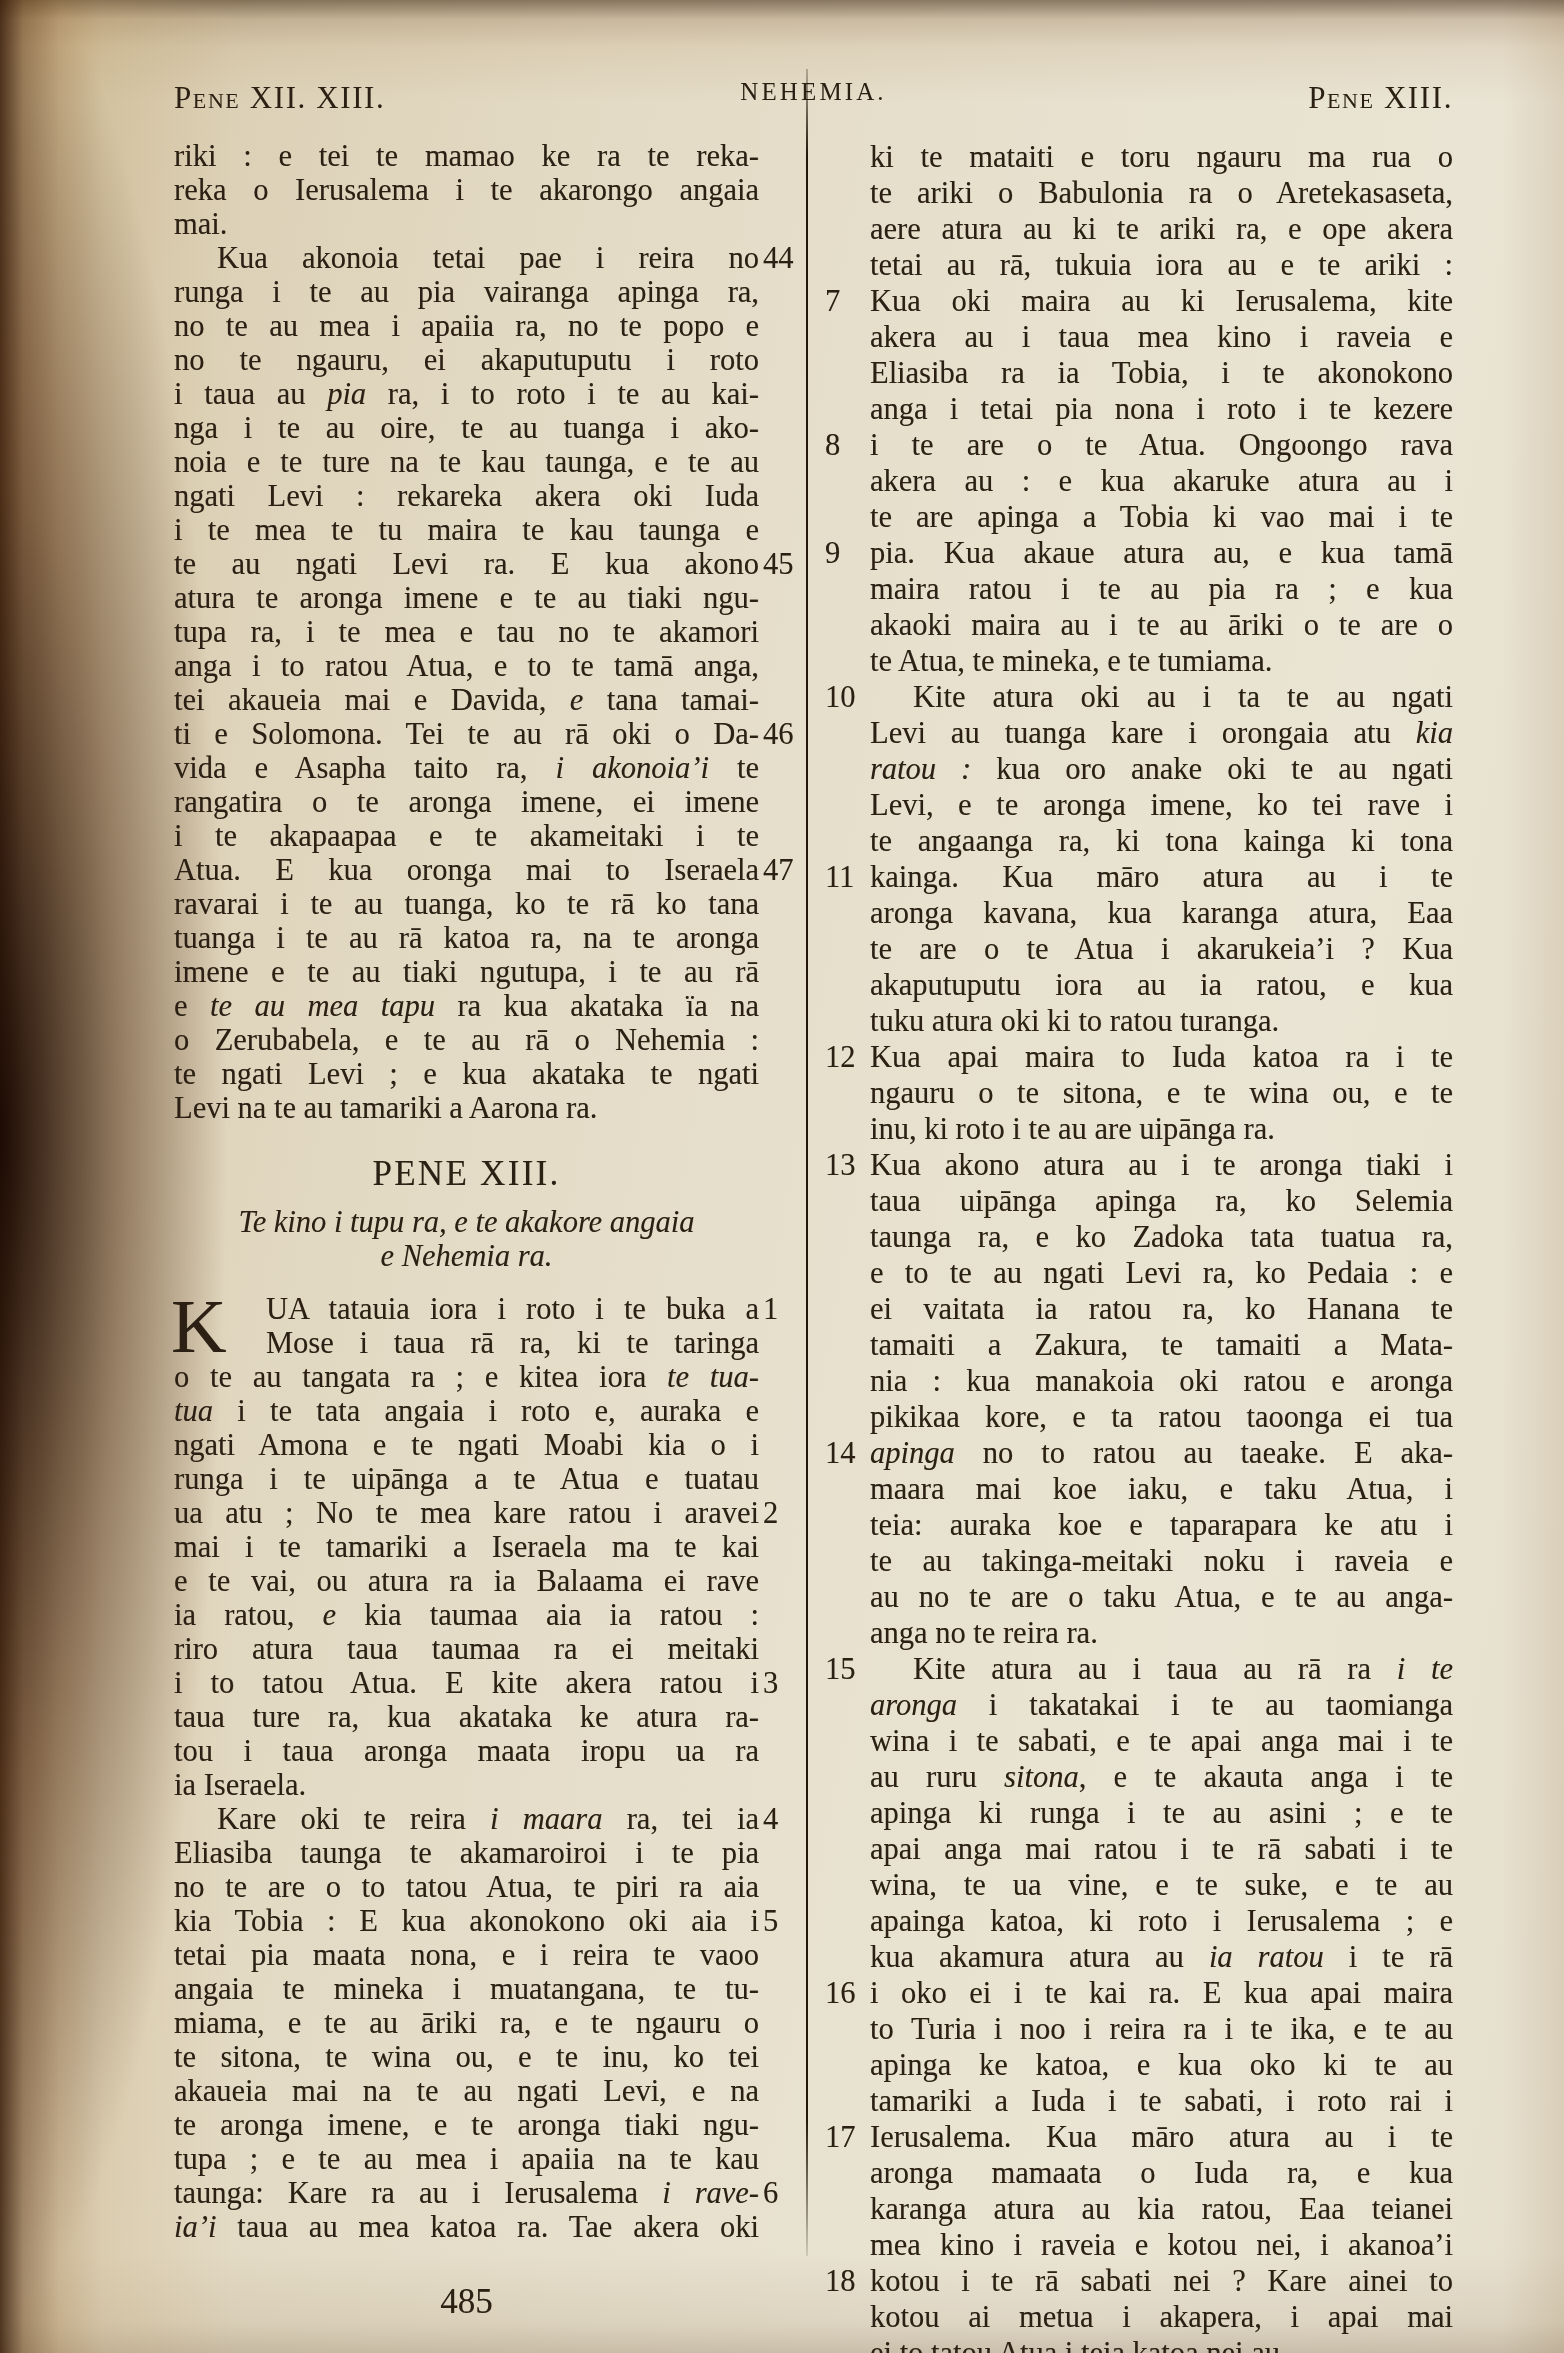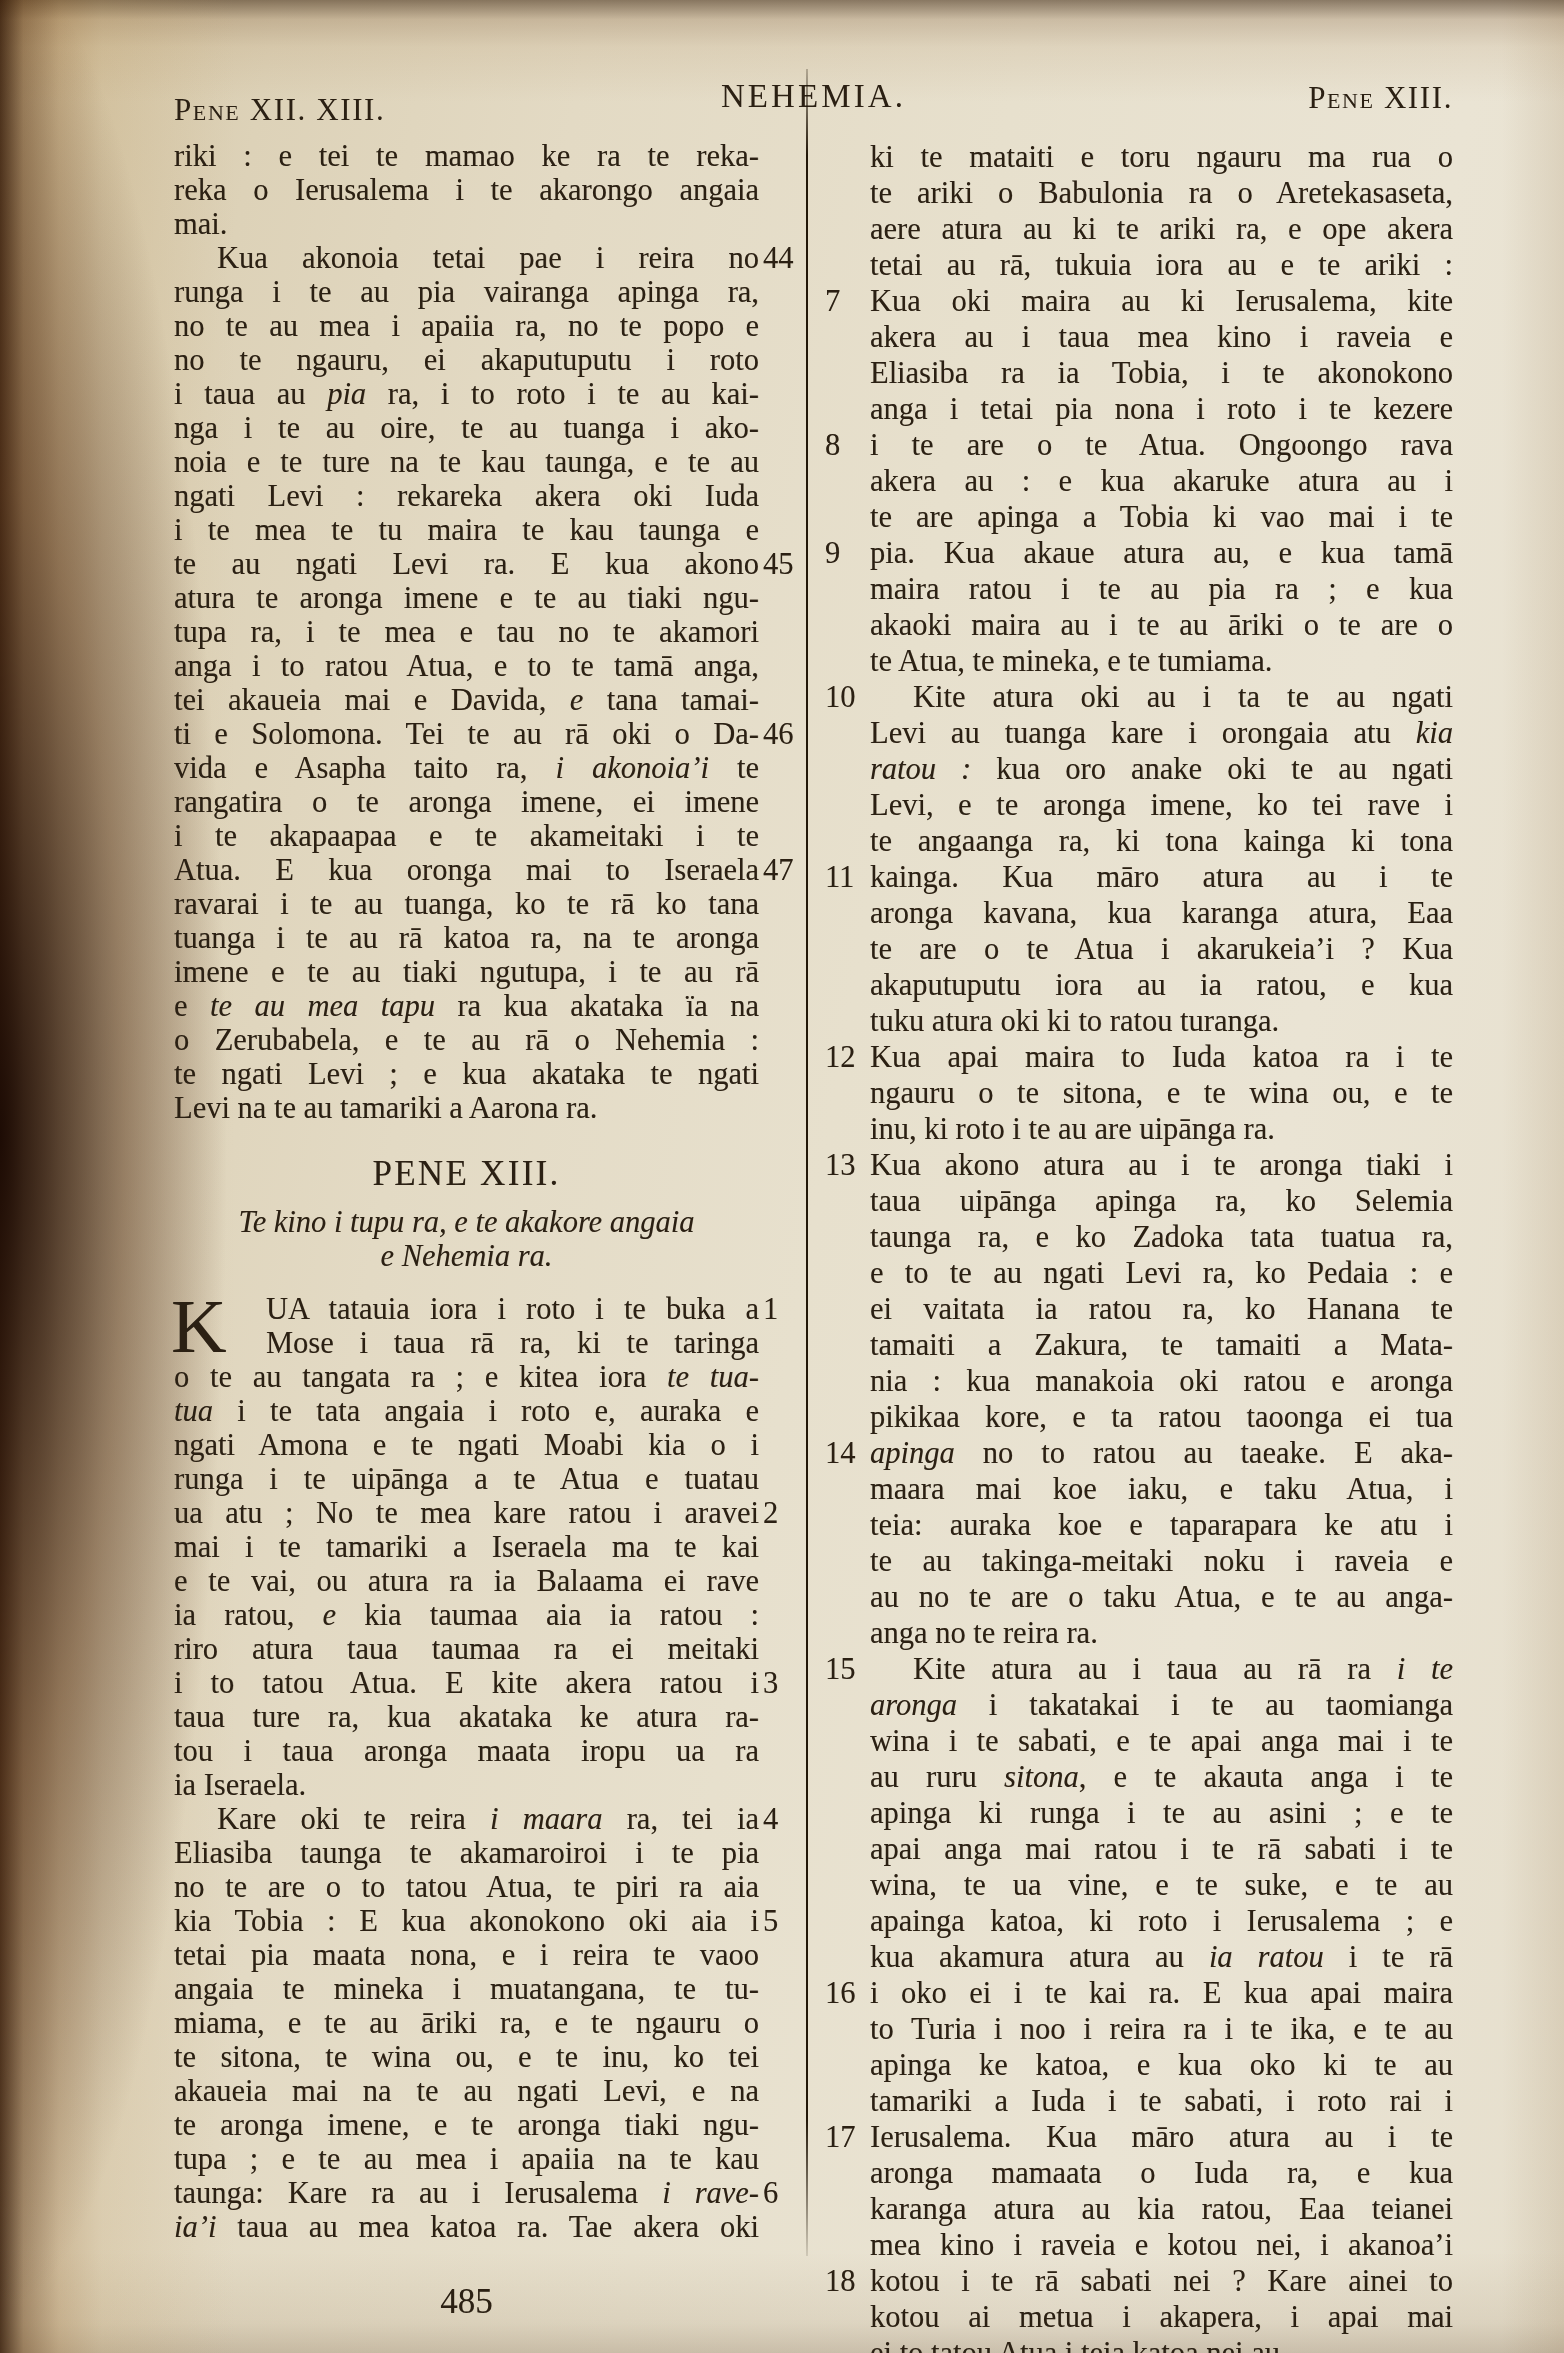--- a/index.html
+++ b/index.html
@@ -10,22 +10,22 @@
     color:var(--ink,#2b2013);
     background:
       radial-gradient(ellipse 227px 1174px at 0px 1135px, rgba(25,8,2,.92), rgba(70,35,12,.45) 55%, rgba(120,75,35,0) 100%),
       linear-gradient(90deg, rgba(55,28,8,.85) 0px, rgba(110,70,30,.5) 23.5px, rgba(160,115,60,.30) 59px, rgba(190,155,100,.18) 102px, rgba(200,170,120,0) 235px),
       linear-gradient(180deg, rgba(60,35,12,.55) 0px, rgba(120,80,40,.25) 19.6px, rgba(160,120,70,.12) 47px, rgba(0,0,0,0) 102px),
       linear-gradient(0deg, rgba(90,60,30,.22) 0px, rgba(120,90,50,.10) 31px, rgba(0,0,0,0) 102px),
       linear-gradient(270deg, rgba(140,105,60,.15) 0px, rgba(0,0,0,0) 63px),
       linear-gradient(100deg, #d3c4a3 0%, #ddd2b8 14%, #e3dac4 30%, #e7e0cd 52%, #eae4d4 75%, #e6dfcd 100%);
   }
   .header{position:absolute;left:174px;top:80px;width:1279px;height:41px;font-size:31px;}
-  .hl{position:absolute;left:0;top:12px;font-variant-caps:small-caps;letter-spacing:1.6px;}
-  .hc{position:absolute;left:50%;top:-1.6px;transform:translateX(-50%);font-size:33px;letter-spacing:3.1px;text-align:right;}
+  .hl{position:absolute;left:0;top:0;font-variant-caps:small-caps;letter-spacing:1.6px;}
+  .hc{position:absolute;left:50%;top:-1.6px;transform:translateX(-50%);font-size:25px;letter-spacing:3.1px;text-align:right;}
   .hr{position:absolute;right:0;top:0;font-variant-caps:small-caps;letter-spacing:1.6px;}
   .divider{position:absolute;left:806px;top:69px;width:2.3px;height:2187px;
     background:linear-gradient(180deg, rgba(34,23,8,.25) 0px, var(--divider,#221708) 86px, var(--divider,#221708) 2050px, rgba(34,23,8,.12) 100%);}
   .col{position:absolute;top:139px;}
   .col-left{left:174px;width:585px;}
   .col-right{left:870px;width:583px;}
   .ln{position:relative;height:34px;line-height:34px;font-size:30.5px;
       text-align:justify;text-align-last:justify;overflow:visible;
       text-shadow:0.3px 0.3px 0 rgba(43,32,19,.30);}
   .col-right .ln{height:36px;line-height:36px;}

